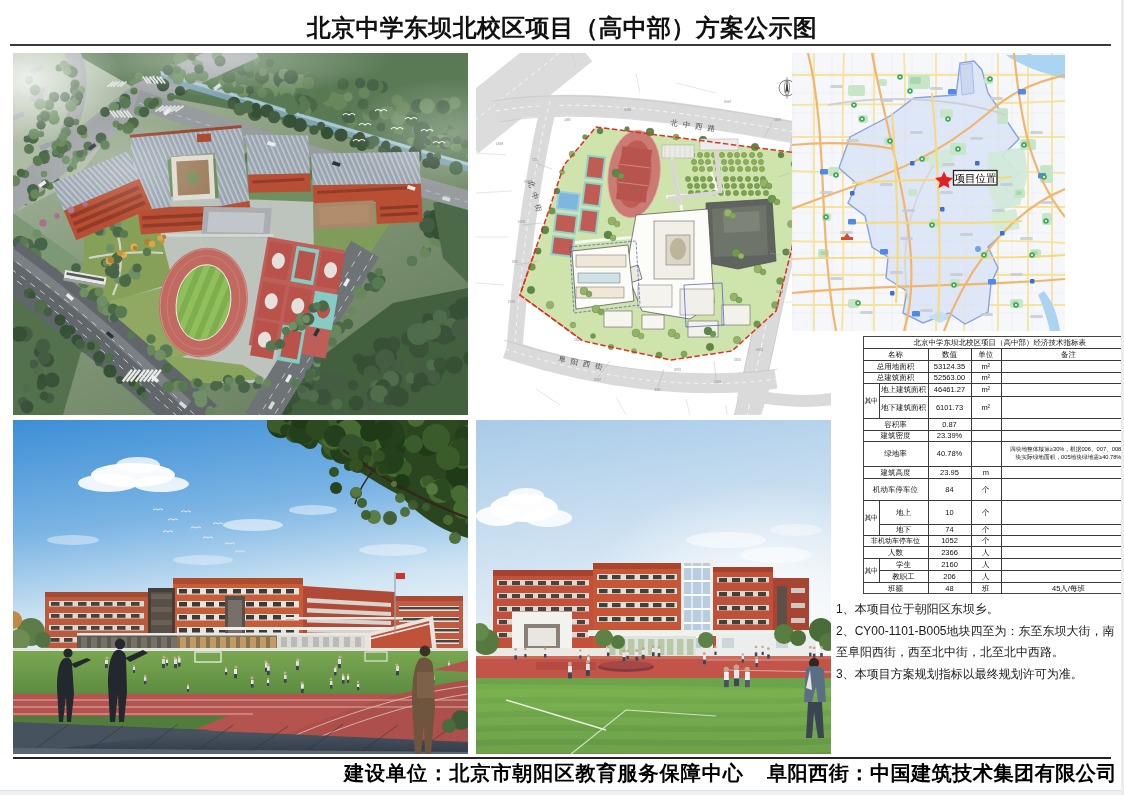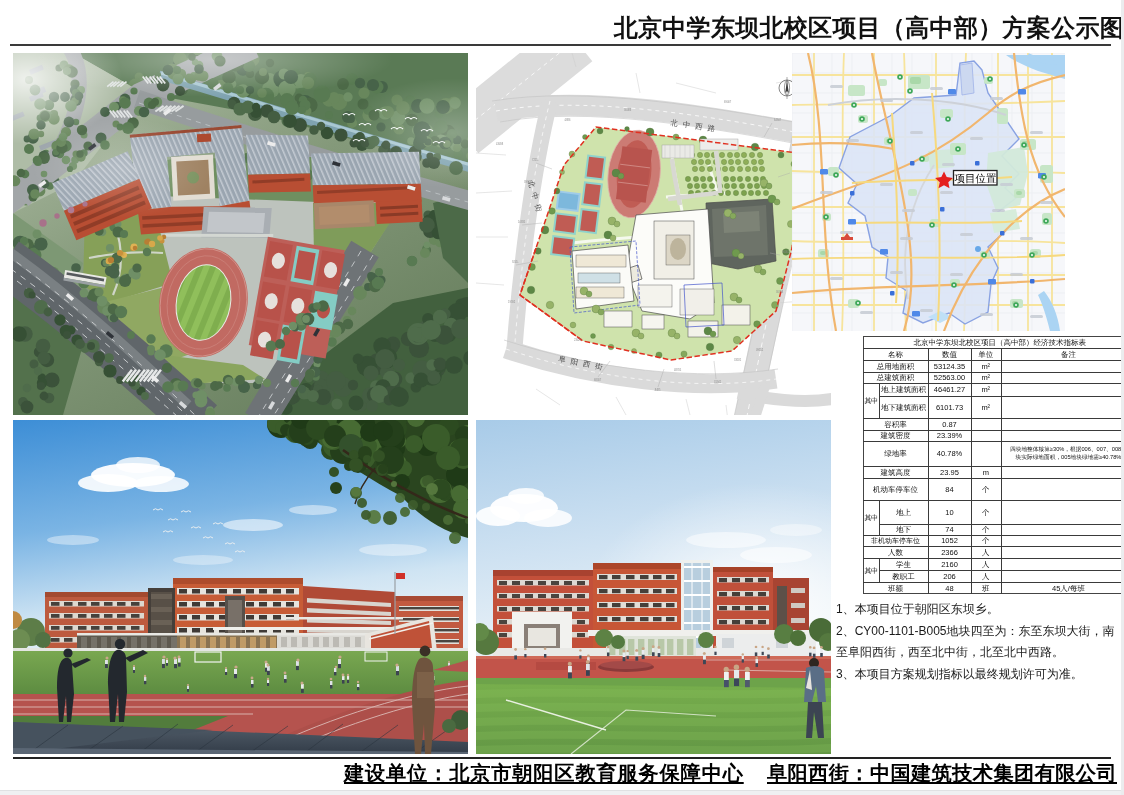--- a/index.html
+++ b/index.html
@@ -1,27 +1,27 @@
 <!DOCTYPE html>
 <html><head>
 <meta charset="utf-8">
 <style>
   html,body{margin:0;padding:0;}
   body{width:1124px;height:795px;background:#ffffff;font-family:"Liberation Sans", sans-serif;overflow:hidden;position:relative;}
   .abs{position:absolute;}
-  #title{left:0;top:12px;width:1124px;text-align:right;font-size:24px;font-weight:bold;color:#111;letter-spacing:0.3px;}
+  #title{left:0;top:12px;width:1124px;text-align:center;font-size:24px;font-weight:bold;color:#111;letter-spacing:0.3px;}
   #titleline{left:10px;top:44px;width:1101px;height:0;border-top:2px solid #3a3a3a;}
   #p-aerial{left:13px;top:53px;width:455px;height:362px;}
   #p-site{left:476px;top:53px;width:355px;height:362px;}
   #p-map{left:792px;top:53px;width:273px;height:278px;}
   #p-table{left:839px;top:336px;width:274px;height:258px;color:#000;margin-left:24px;}
   #p-notes{left:836px;top:599px;width:280px;font-size:12px;line-height:21.5px;color:#1a1a1a;white-space:nowrap;}
   #footline{left:13px;top:757px;width:1098px;height:0;border-top:2px solid #222;}
   #footer{left:0;top:760px;width:1124px;font-size:20.2px;font-weight:bold;color:#000;white-space:nowrap;}
-  #footer span{position:absolute;top:0;text-decoration:underline;}
+  #footer span{position:absolute;top:0;}
   #bstrip{left:0;top:790px;width:1124px;height:5px;background:#eff0f2;border-top:1px solid #e0e1e3;}
   #rstrip{left:1121px;top:0;width:3px;height:795px;background:#ebecee;}
   #ph4{left:13px;top:420px;width:455px;height:334px;}
   #ph5{left:476px;top:420px;width:355px;height:334px;}
 </style>
 </head>
 <body>
 <div class="abs" id="title">北京中学东坝北校区项目（高中部）方案公示图</div>
 <div class="abs" id="titleline"></div>
 

